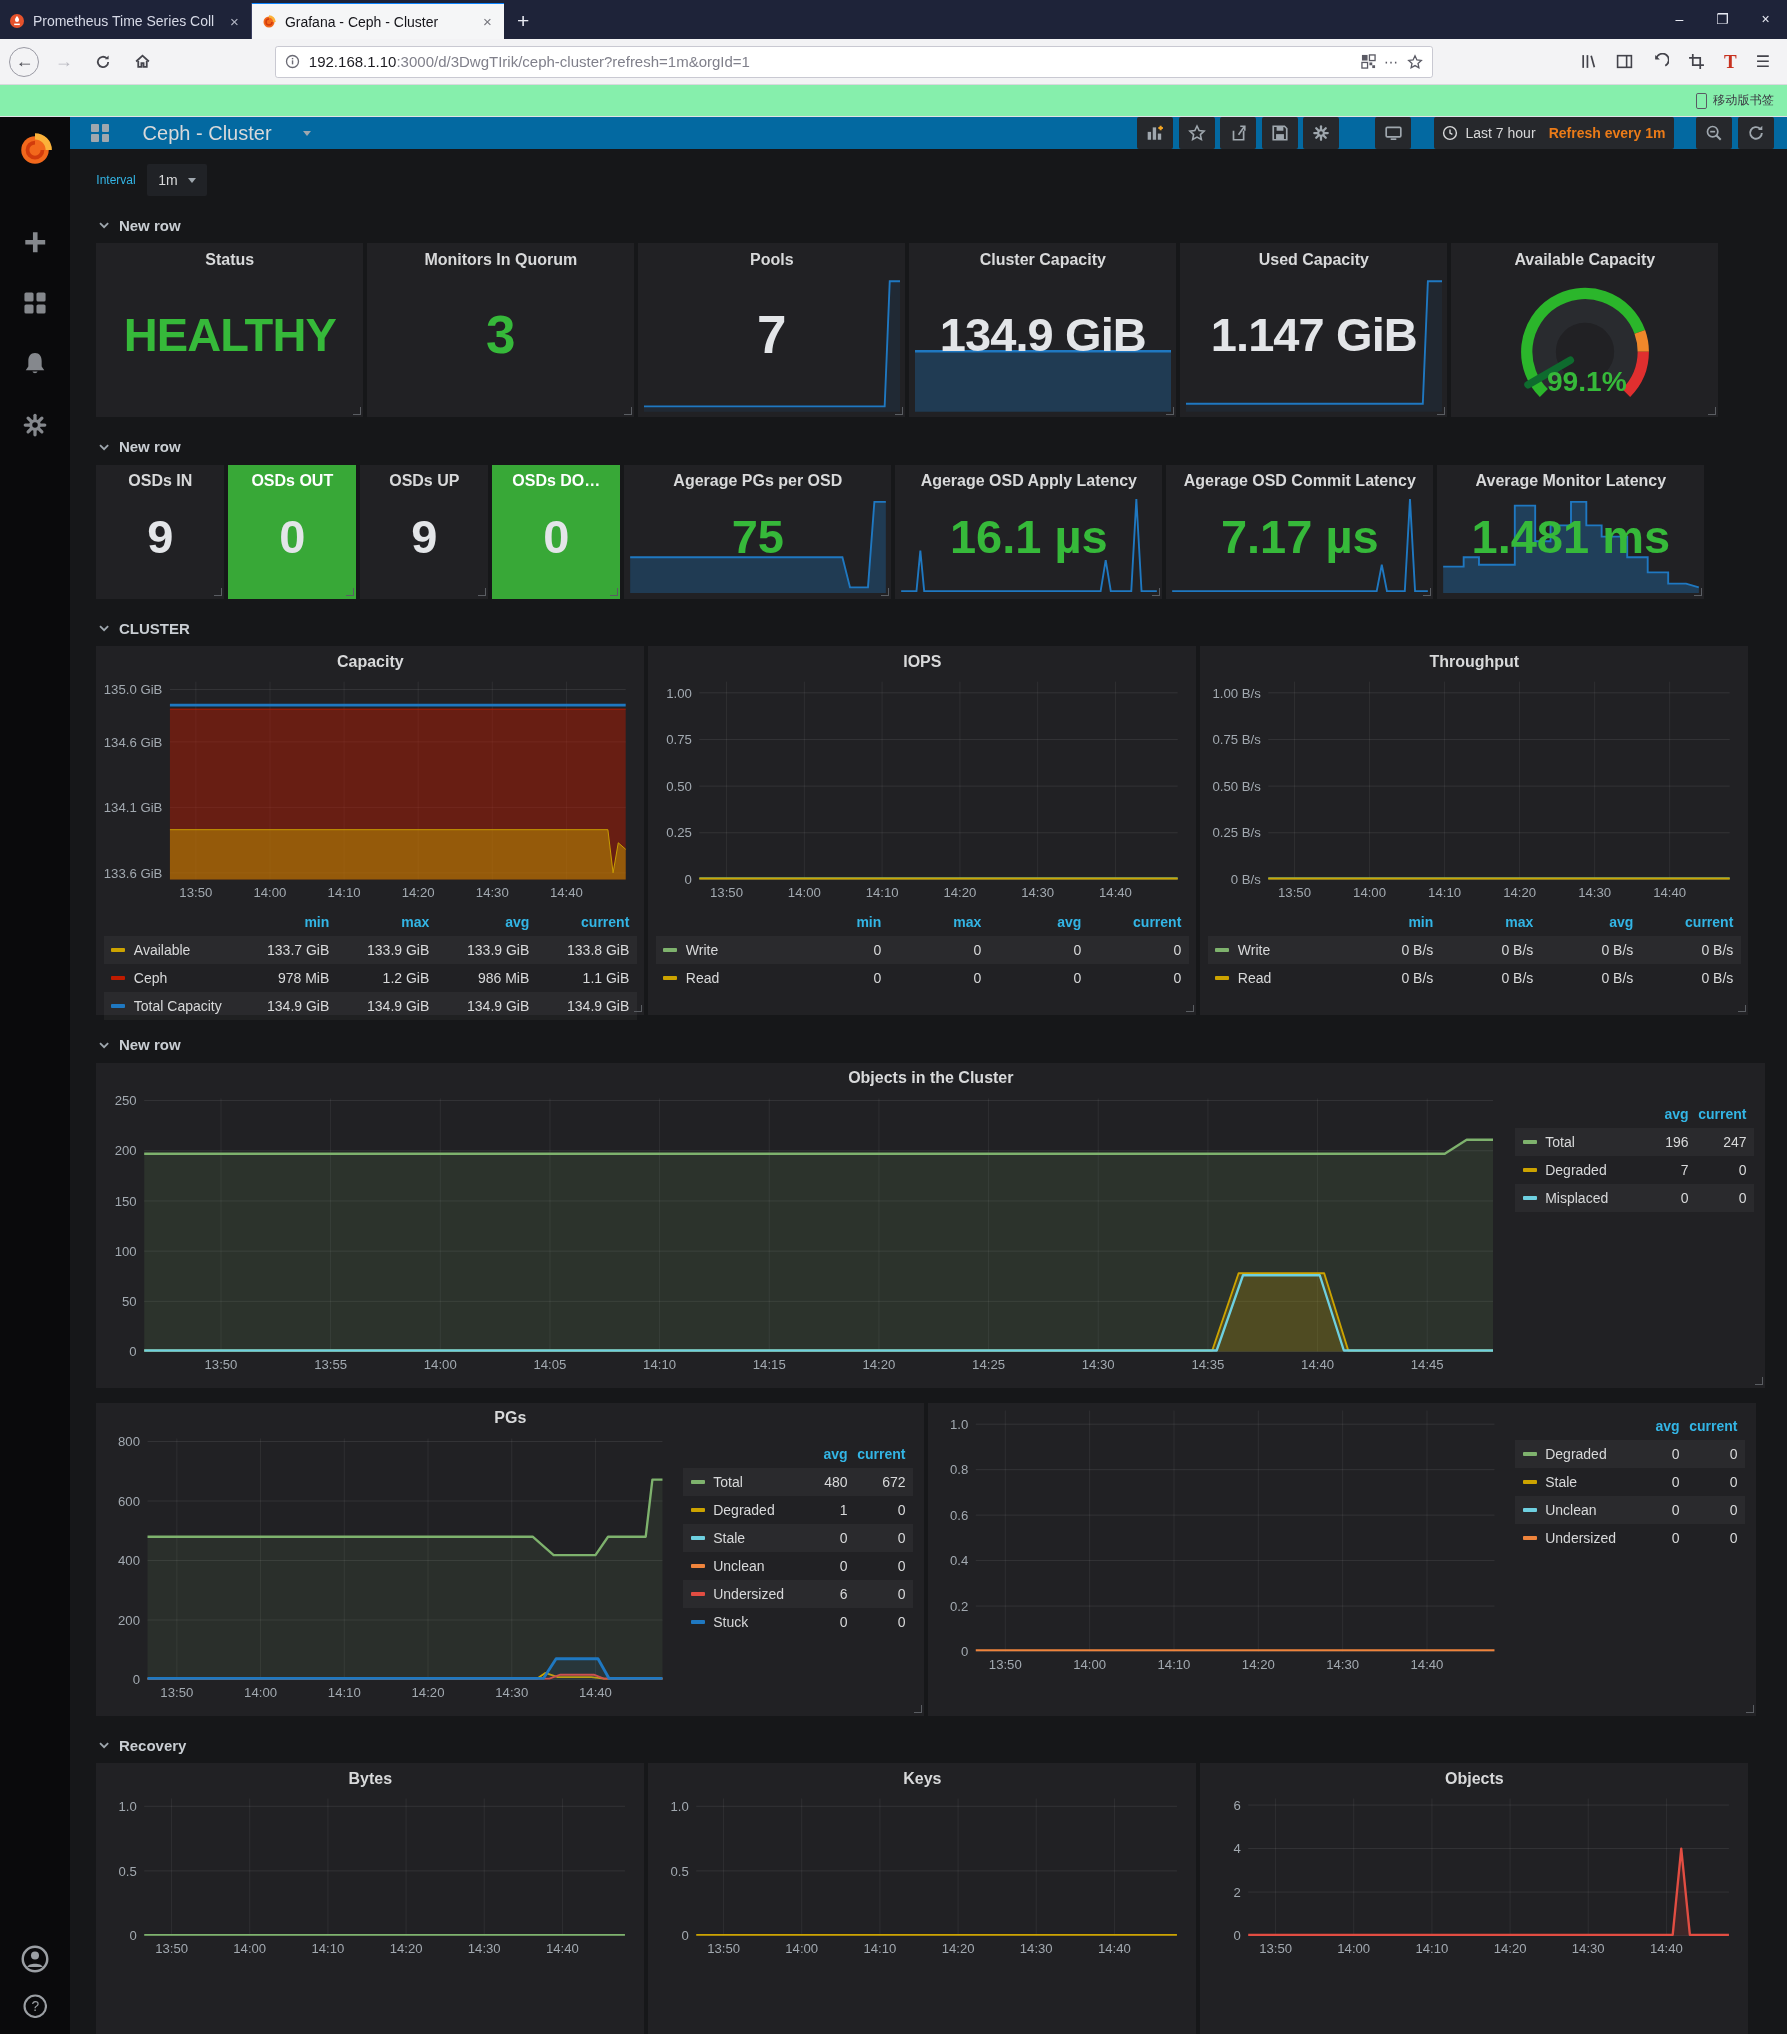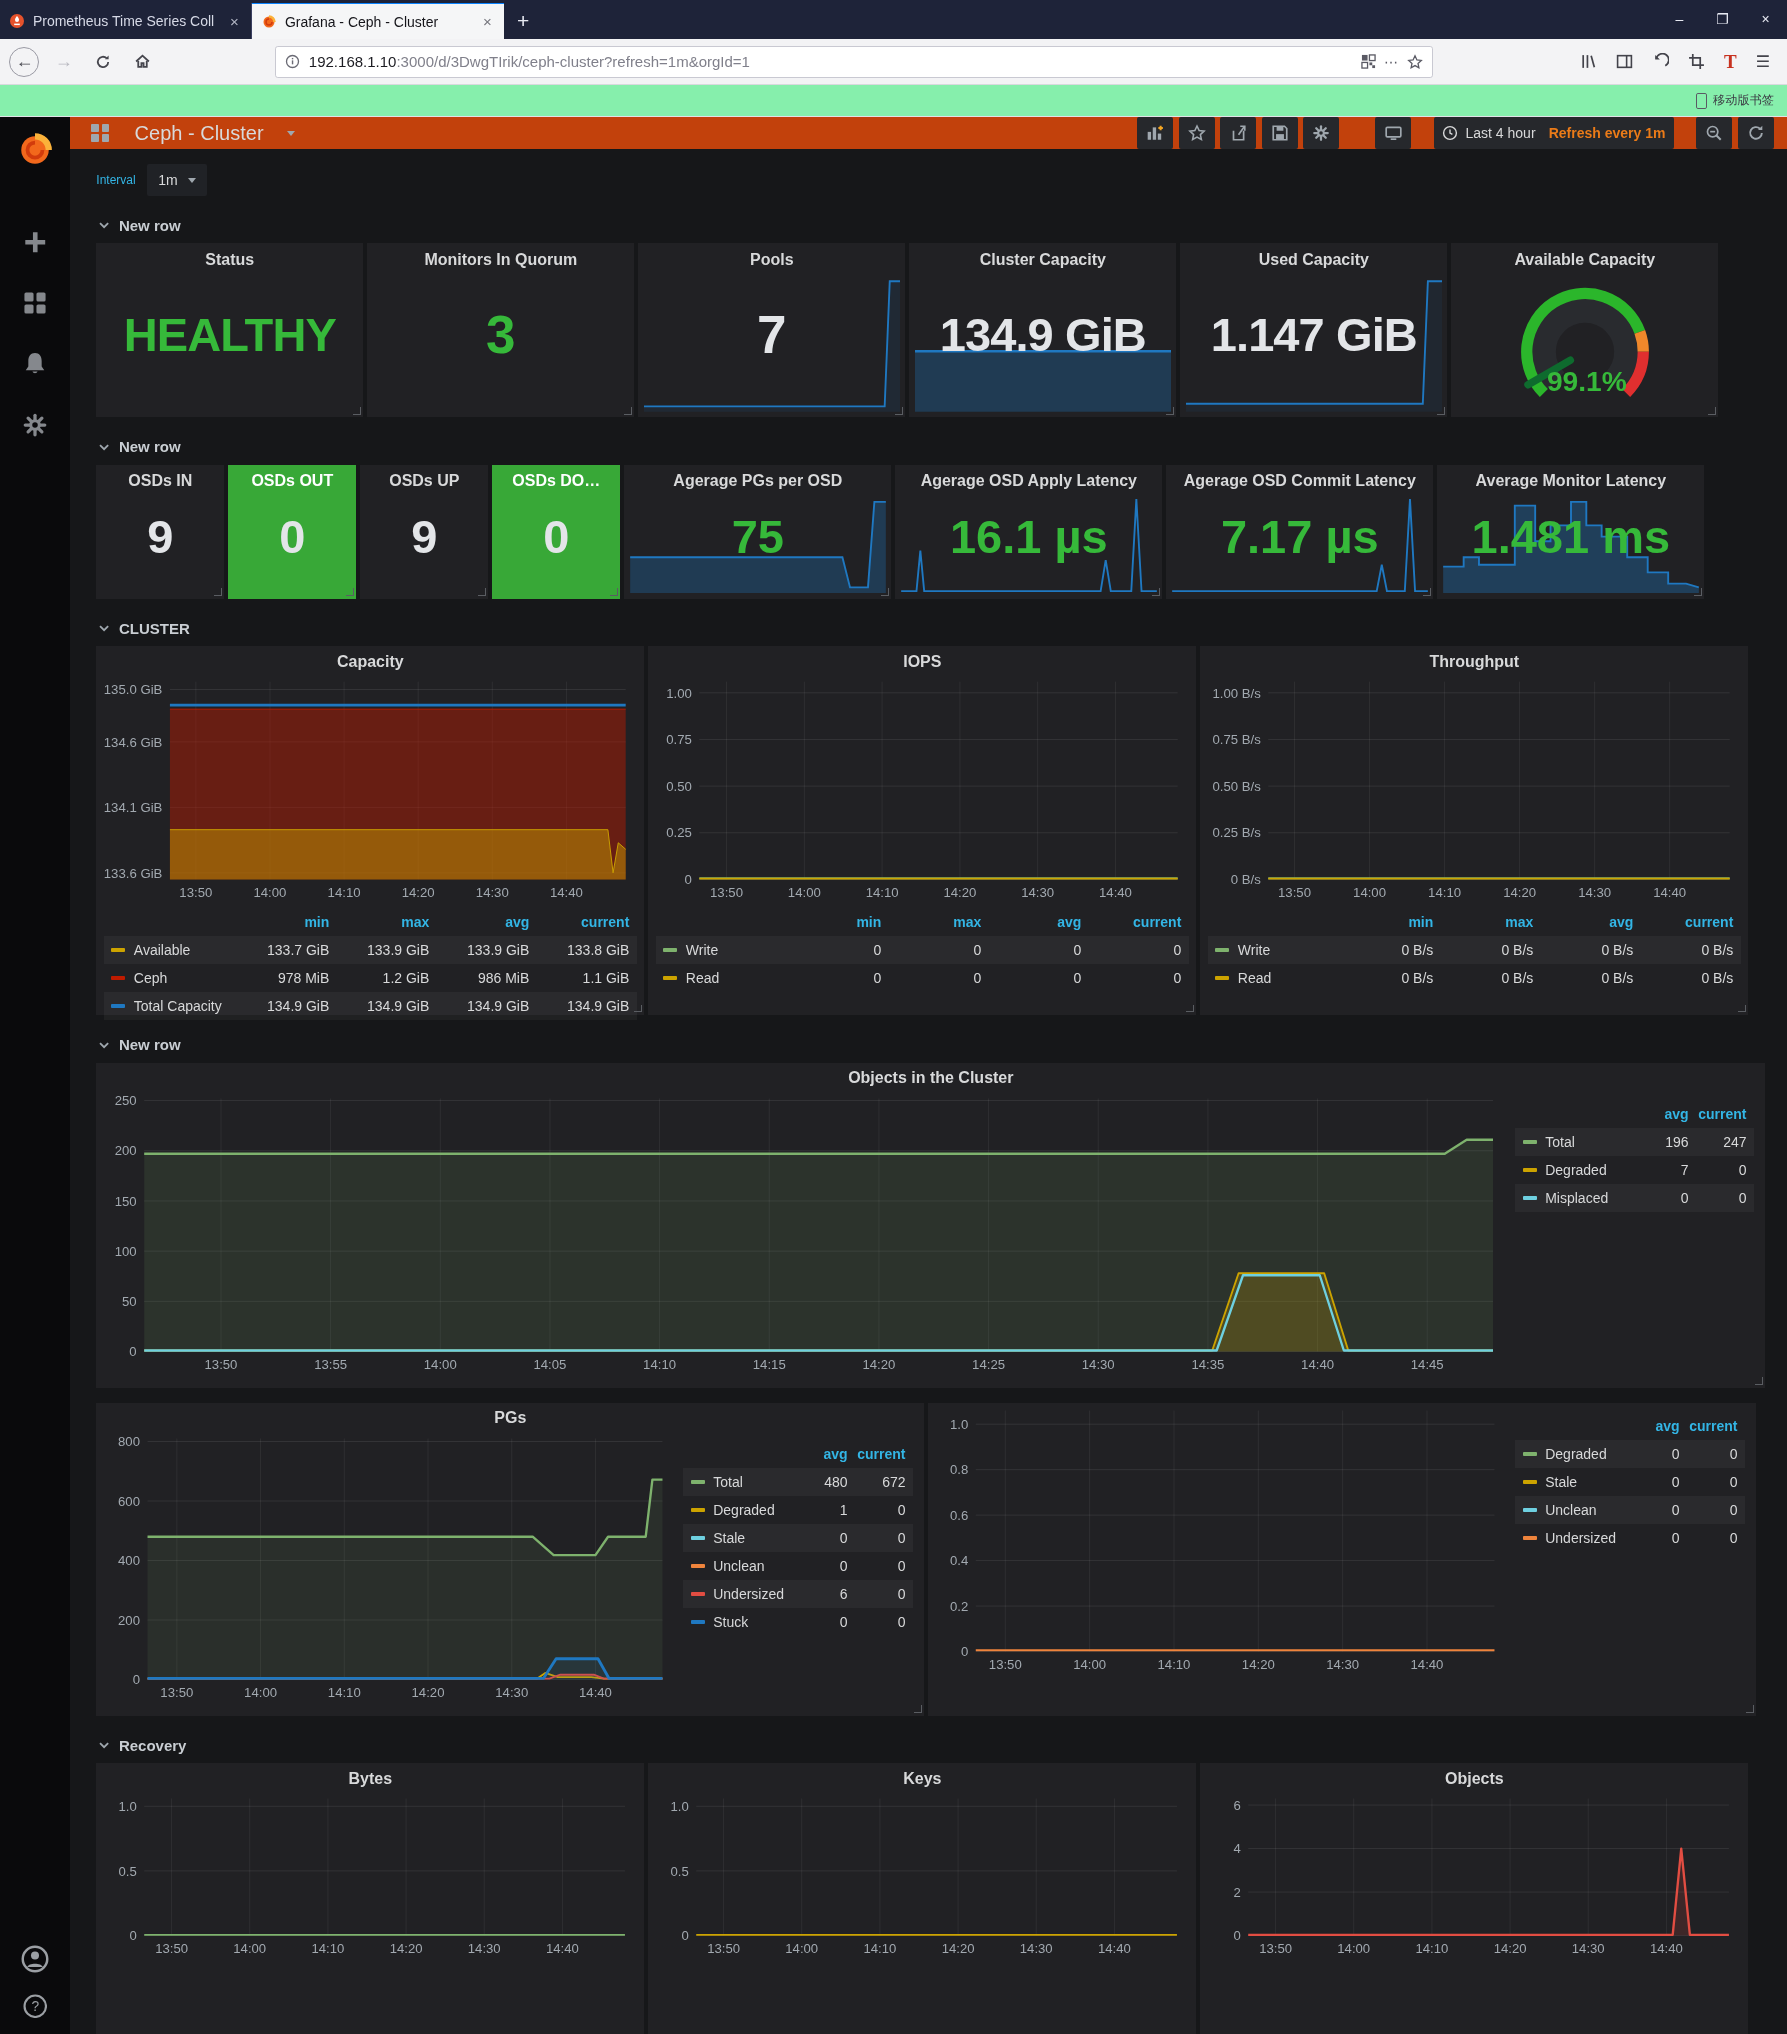--- a/index.html
+++ b/index.html
@@ -32,21 +32,21 @@
   .bookbar .blabel { font-size:12.2px; color:#3c3c44; }
   .phone { width:11.3px; height:16px; border:1.4px solid #5a5a64; border-radius:1.9px; }
 
   
   .app { display:flex; height:1918px; }
   .sidebar { width:71px; background:#0a0a0c; display:flex; flex-direction:column; align-items:center; padding:13px 0 17px; }
   .sb-ic { margin-top:32px; opacity:.85; }
   .sb-bottom { margin-top:auto; display:flex; flex-direction:column; align-items:center; gap:21px; }
   .mainarea { flex:1; display:flex; flex-direction:column; }
 
-  .dashhdr { height:53px; background:#c2410c; display:flex; align-items:center; padding:0 13px 0 21px; gap:18px; }
+  .dashhdr { height:53px; background:#0369a1; display:flex; align-items:center; padding:0 13px 0 21px; gap:26px; }
   .bc-grid { display:grid; grid-template-columns:7.5px 7.5px; grid-gap:2.8px; margin-right:7.5px; }
   .bc-grid i { width:7.5px; height:7.5px; background:#9fa7ae; border-radius:0.9px; }
   .dashtitle { color:#d8d9da; font-size:20px; }
   .caret { width:0; height:0; border-left:4.7px solid transparent; border-right:4.7px solid transparent; border-top:5.6px solid #9fa7ae; margin-left:5.6px; }
   .hdr-right { margin-left:auto; display:flex; align-items:center; gap:5.6px; }
   .hbtn { min-width:36px; height:32px; background:#26282c; border-radius:1.9px; display:flex; align-items:center; justify-content:center; padding:0 8.5px; gap:7.5px; }
   .hgap { width:24.5px; }
   .timebox { color:#d8d9da; font-size:14px; }
   .timebox b { color:#eb7b18; font-weight:700; margin-left:5.6px; }
 
@@ -311,21 +311,21 @@
                 <rect x="1.5" y="3" width="13" height="8.5" rx="1" fill="none" stroke="#9fa7ae" stroke-width="1.5"></rect>
                 <path d="M5.5 13.5h5" stroke="#9fa7ae" stroke-width="1.5"></path>
               </svg>
           </div>
           <div class="hgap" style="width:11.3px"></div>
           <div class="hbtn timebox">
             <svg width="16" height="16" viewBox="0 0 16 16">
                 <circle cx="8" cy="8" r="6.4" fill="none" stroke="#d8d9da" stroke-width="1.4"></circle>
                 <path d="M8 4.5V8l2.4 1.4" fill="none" stroke="#d8d9da" stroke-width="1.4"></path>
               </svg>
-            <span>Last 4 hour</span>
+            <span>Last 7 hour</span>
             <b>Refresh every 1m</b>
           </div>
           <div class="hgap" style="width:11.3px"></div>
           <div class="hbtn">
             <svg width="18" height="18" viewBox="0 0 16 16">
                 <circle cx="6.8" cy="6.8" r="4.6" fill="none" stroke="#9fa7ae" stroke-width="1.5"></circle>
                 <line x1="10.2" y1="10.2" x2="14" y2="14" stroke="#9fa7ae" stroke-width="1.8"></line>
                 <line x1="4.6" y1="6.8" x2="9" y2="6.8" stroke="#9fa7ae" stroke-width="1.5"></line>
               </svg>
           </div>

